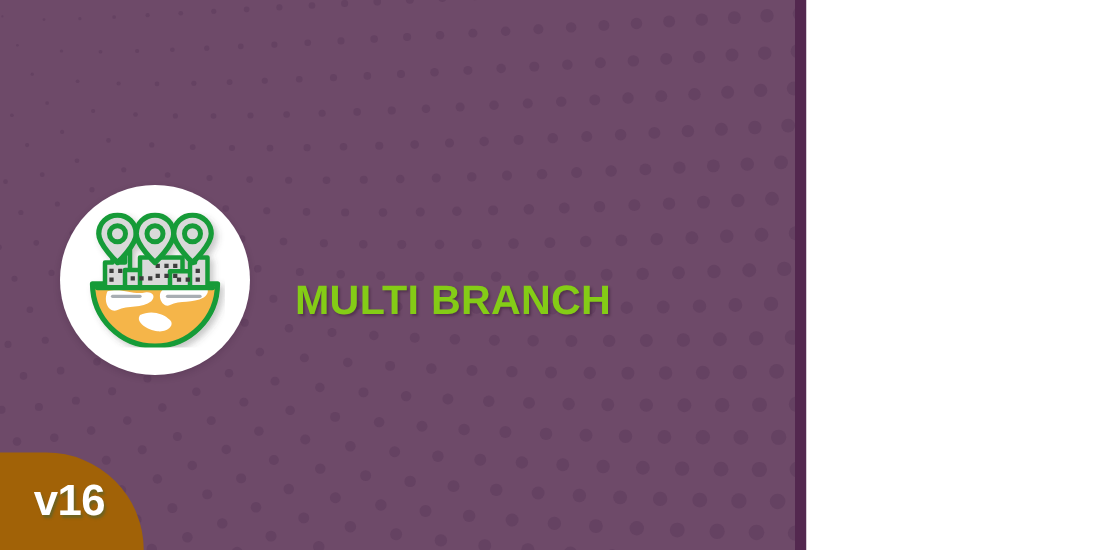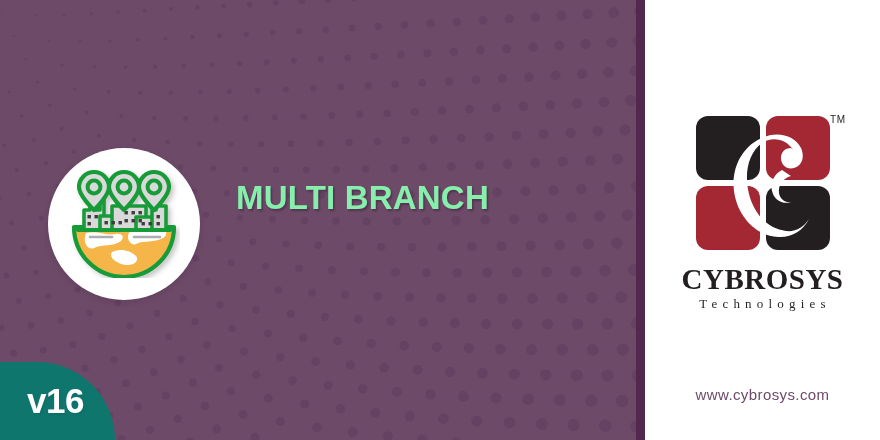--- a/index.html
+++ b/index.html
@@ -66,38 +66,39 @@
   }
 
   
   .title-block {
     position: absolute;
     left: 236px;
     top: 178px;
     width: 390px;
   }
   .title-line {
-    color: #86efac;
+    color: #84cc16;
     font-family: "Liberation Sans", sans-serif;
     font-weight: bold;
     font-size: 33px;
     line-height: 40px;
     letter-spacing: 0.2px;
     text-shadow: 1.5px 2px 2px rgba(45,18,43,0.40);
     white-space: nowrap;
+    margin-top: 42px;
   }
 
   
   .version-badge {
     position: absolute;
     left: 0;
     top: 362px;
     width: 115px;
     height: 78px;
-    background-color: #0f766e;
+    background-color: #a16207;
     border-top-right-radius: 78px;
     display: flex;
     align-items: center;
     justify-content: center;
   }
   .version-text {
     color: #ffffff;
     font-family: "Liberation Sans", sans-serif;
     font-weight: bold;
     font-size: 35px;
@@ -659,51 +660,14 @@
       <div class="title-line">MULTI BRANCH</div>
     </div>
 
     <div class="version-badge">
       <span class="version-text">v16</span>
     </div>
   </div>
 
   <div class="divider-stripe"></div>
 
-  <div class="right-panel">
-
-    <div class="brand-block">
-      <div class="logo-wrap">
-        <svg viewBox="0 0 142 142" width="142" height="142" aria-hidden="true">
-
-          <rect x="4" y="4" width="64" height="64" rx="12" fill="#231f20"></rect>
-          <rect x="74" y="4" width="64" height="64" rx="12" fill="#A32833"></rect>
-          <rect x="4" y="74" width="64" height="64" rx="12" fill="#A32833"></rect>
-          <rect x="74" y="74" width="64" height="64" rx="12" fill="#231f20"></rect>
-
-          <path d="M101 38
-                   C95 27 80 24 70 31
-                   C56 41 52 62 57 82
-                   C62 102 76 117 94 119
-                   C104 120 112 115 117 107
-                   C111 119 99 126 86 125
-                   C63 124 45 103 42 79
-                   C39 55 51 33 72 25
-                   C87 19 103 24 109 36
-                   C113 45 110 54 102 56
-                   C95 58 89 53 89 46
-                   C89 40 93 36 99 36 Z" fill="#ffffff"></path>
-          <path d="M90 58
-                   C82 62 78 71 80 79
-                   C82 88 91 93 99 90
-                   C93 91 88 87 87 81
-                   C86 73 91 66 99 64 Z" fill="#ffffff"></path>
-        </svg>
-        <span class="tm-mark">TM</span>
-      </div>
-      <div class="brand-name">CYBROSYS</div>
-      <div class="brand-sub">Technologies</div>
-    </div>
-
-    <div class="site-url">www.cybrosys.com</div>
-  </div>
 
 </div>
 
 </body></html>

